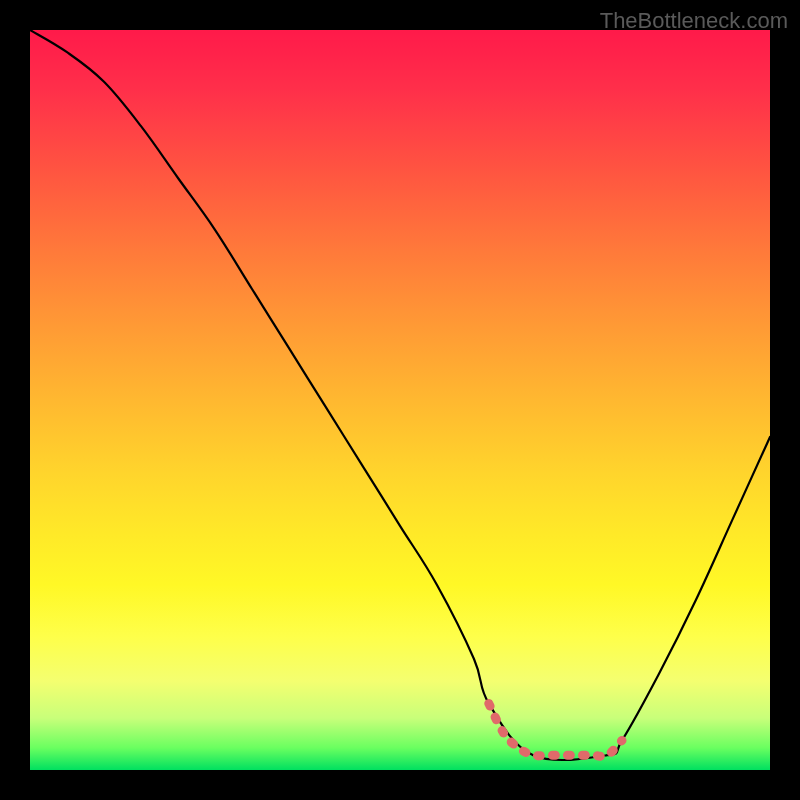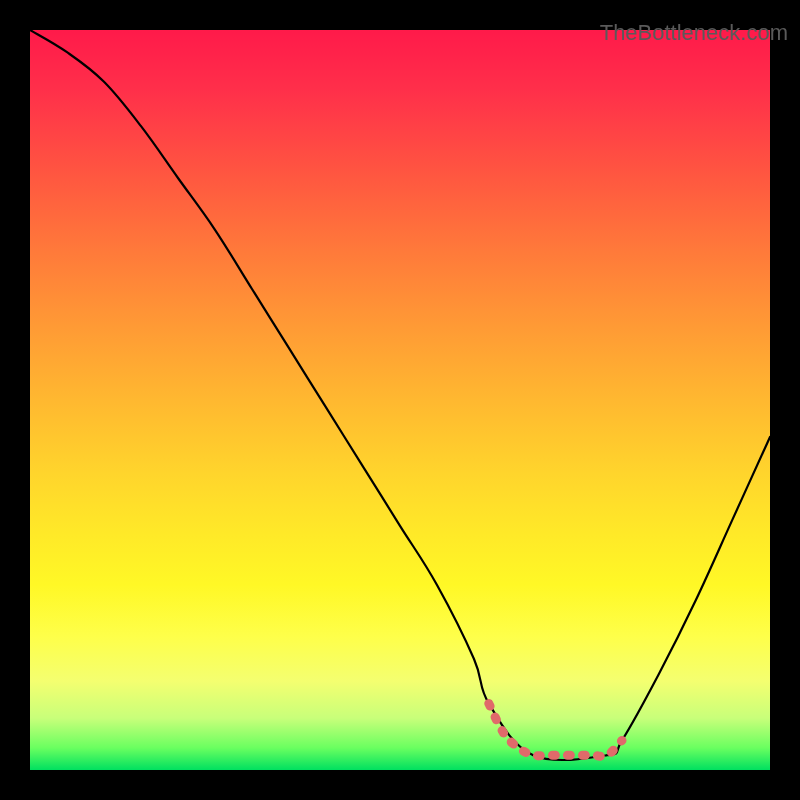--- a/index.html
+++ b/index.html
@@ -5,21 +5,21 @@
   * { margin: 0; padding: 0; box-sizing: border-box; }
   body {
     width: 800px;
     height: 800px;
     background: #000;
     position: relative;
     font-family: Arial, sans-serif;
   }
   .watermark {
     position: absolute;
-    top: 20px;
+    top: 8px;
     right: 12px;
     color: #5a5a5a;
     font-size: 22px;
     font-weight: 500;
     z-index: 10;
   }
   .plot-area {
     position: absolute;
     left: 30px;
     top: 30px;

